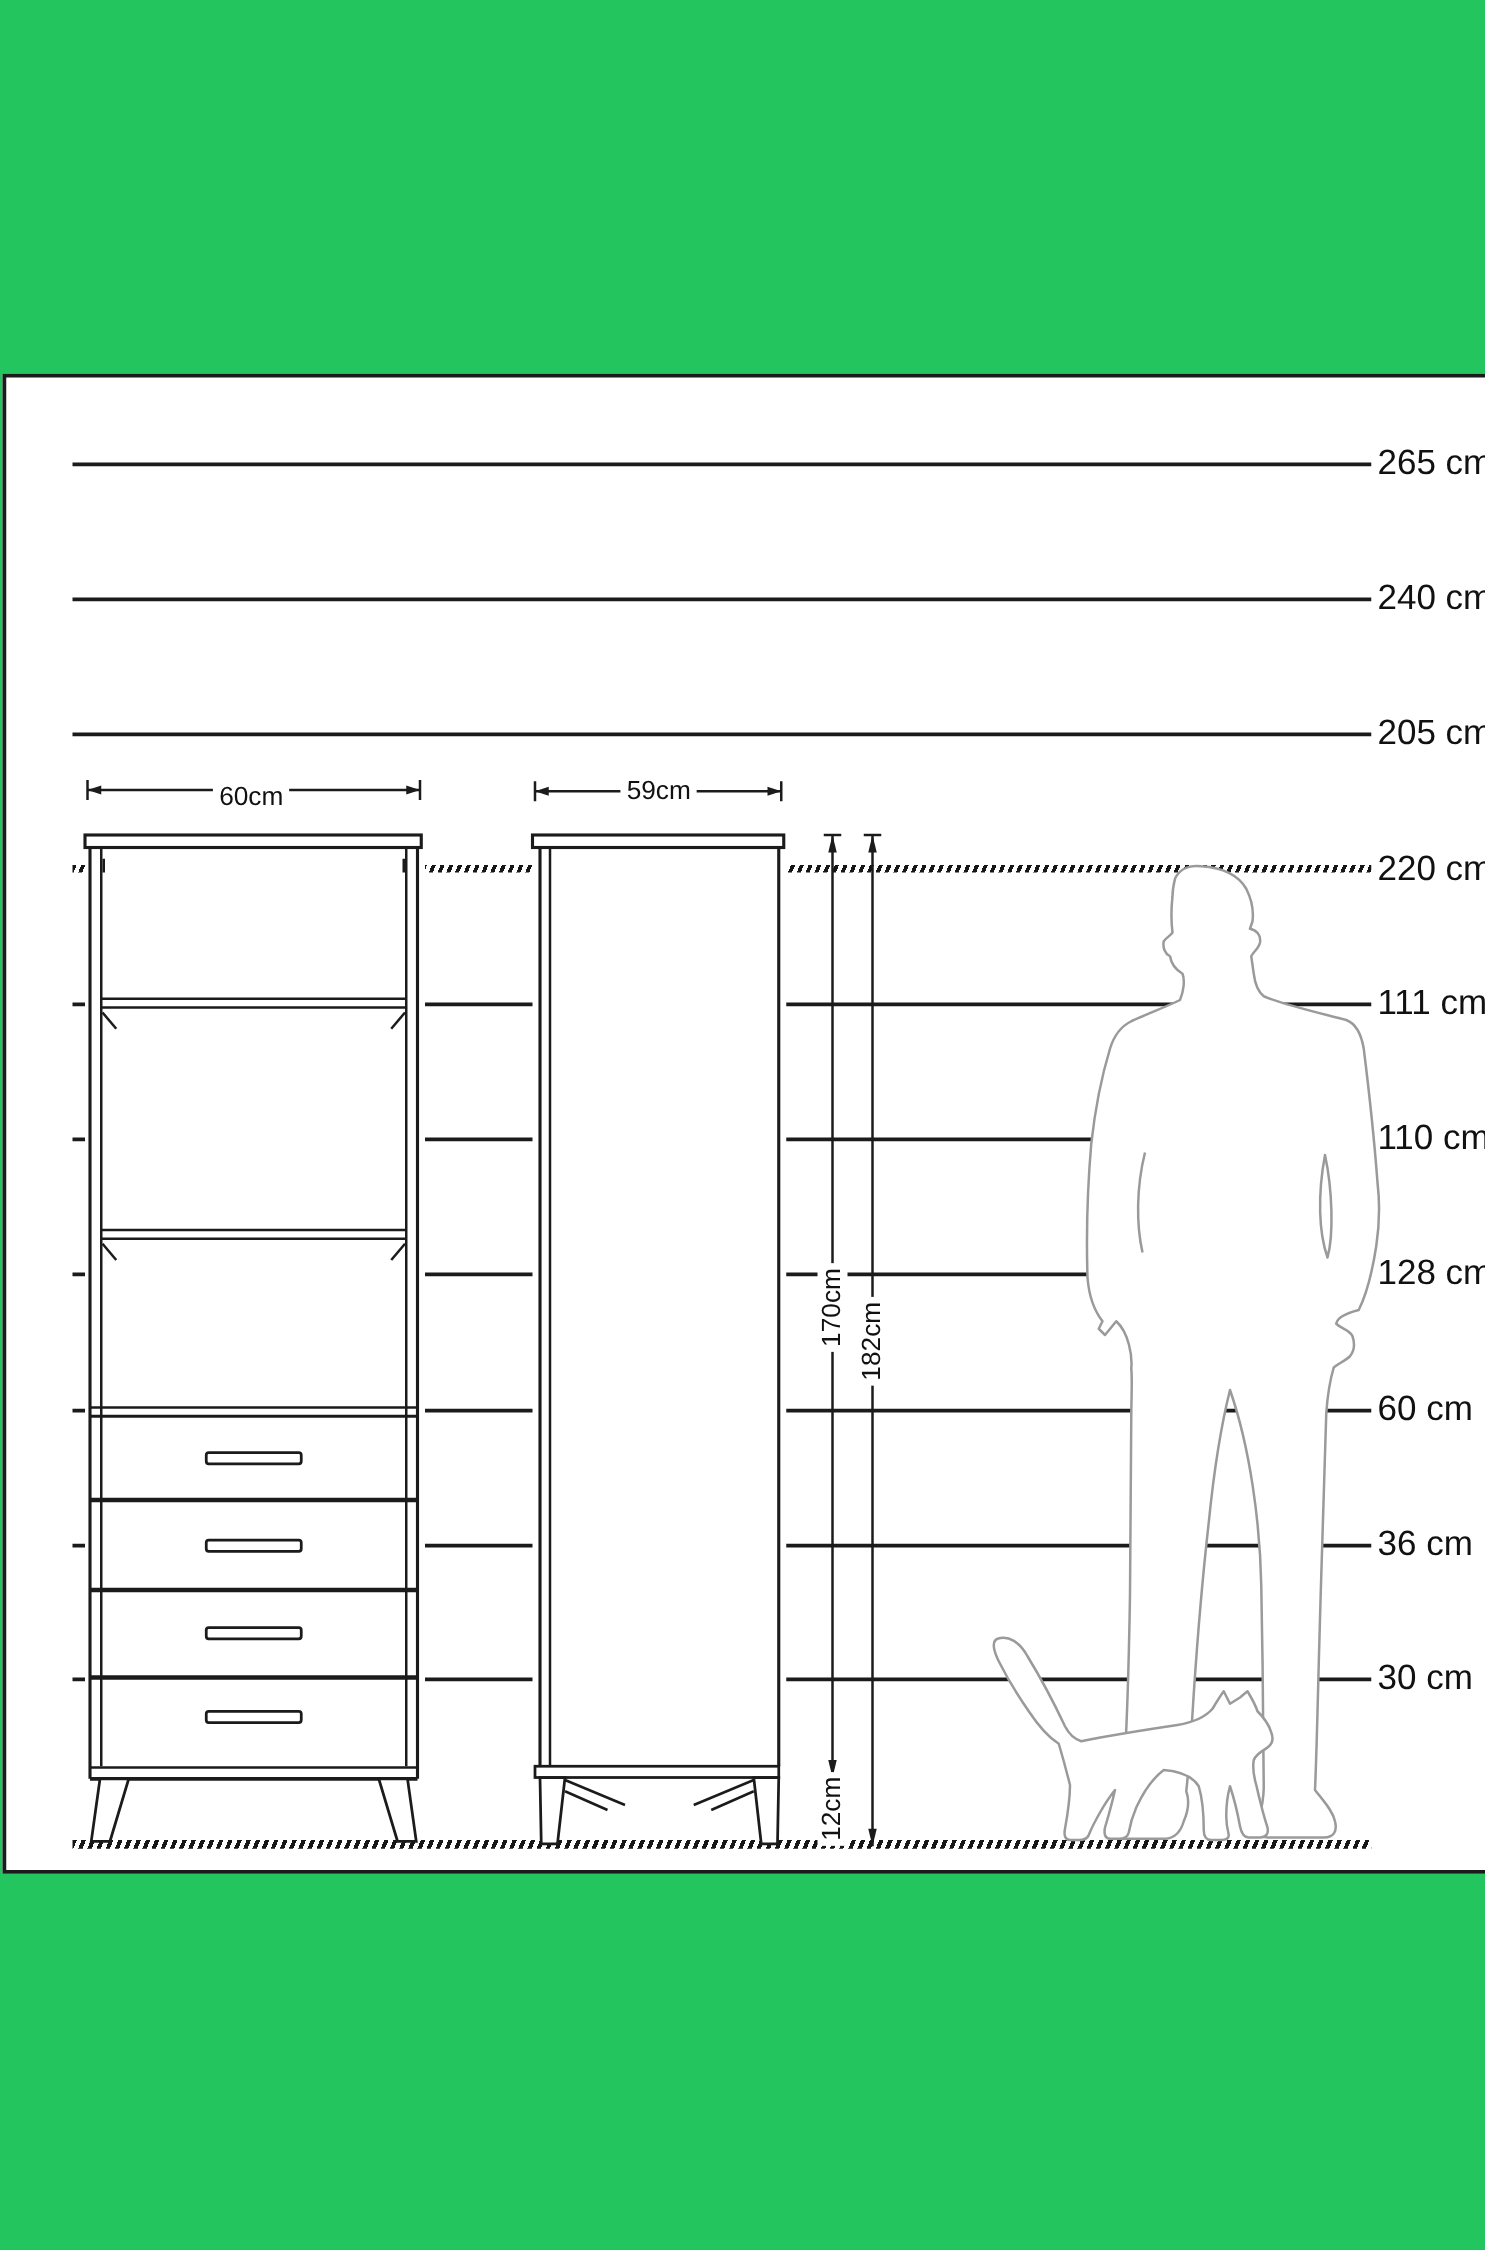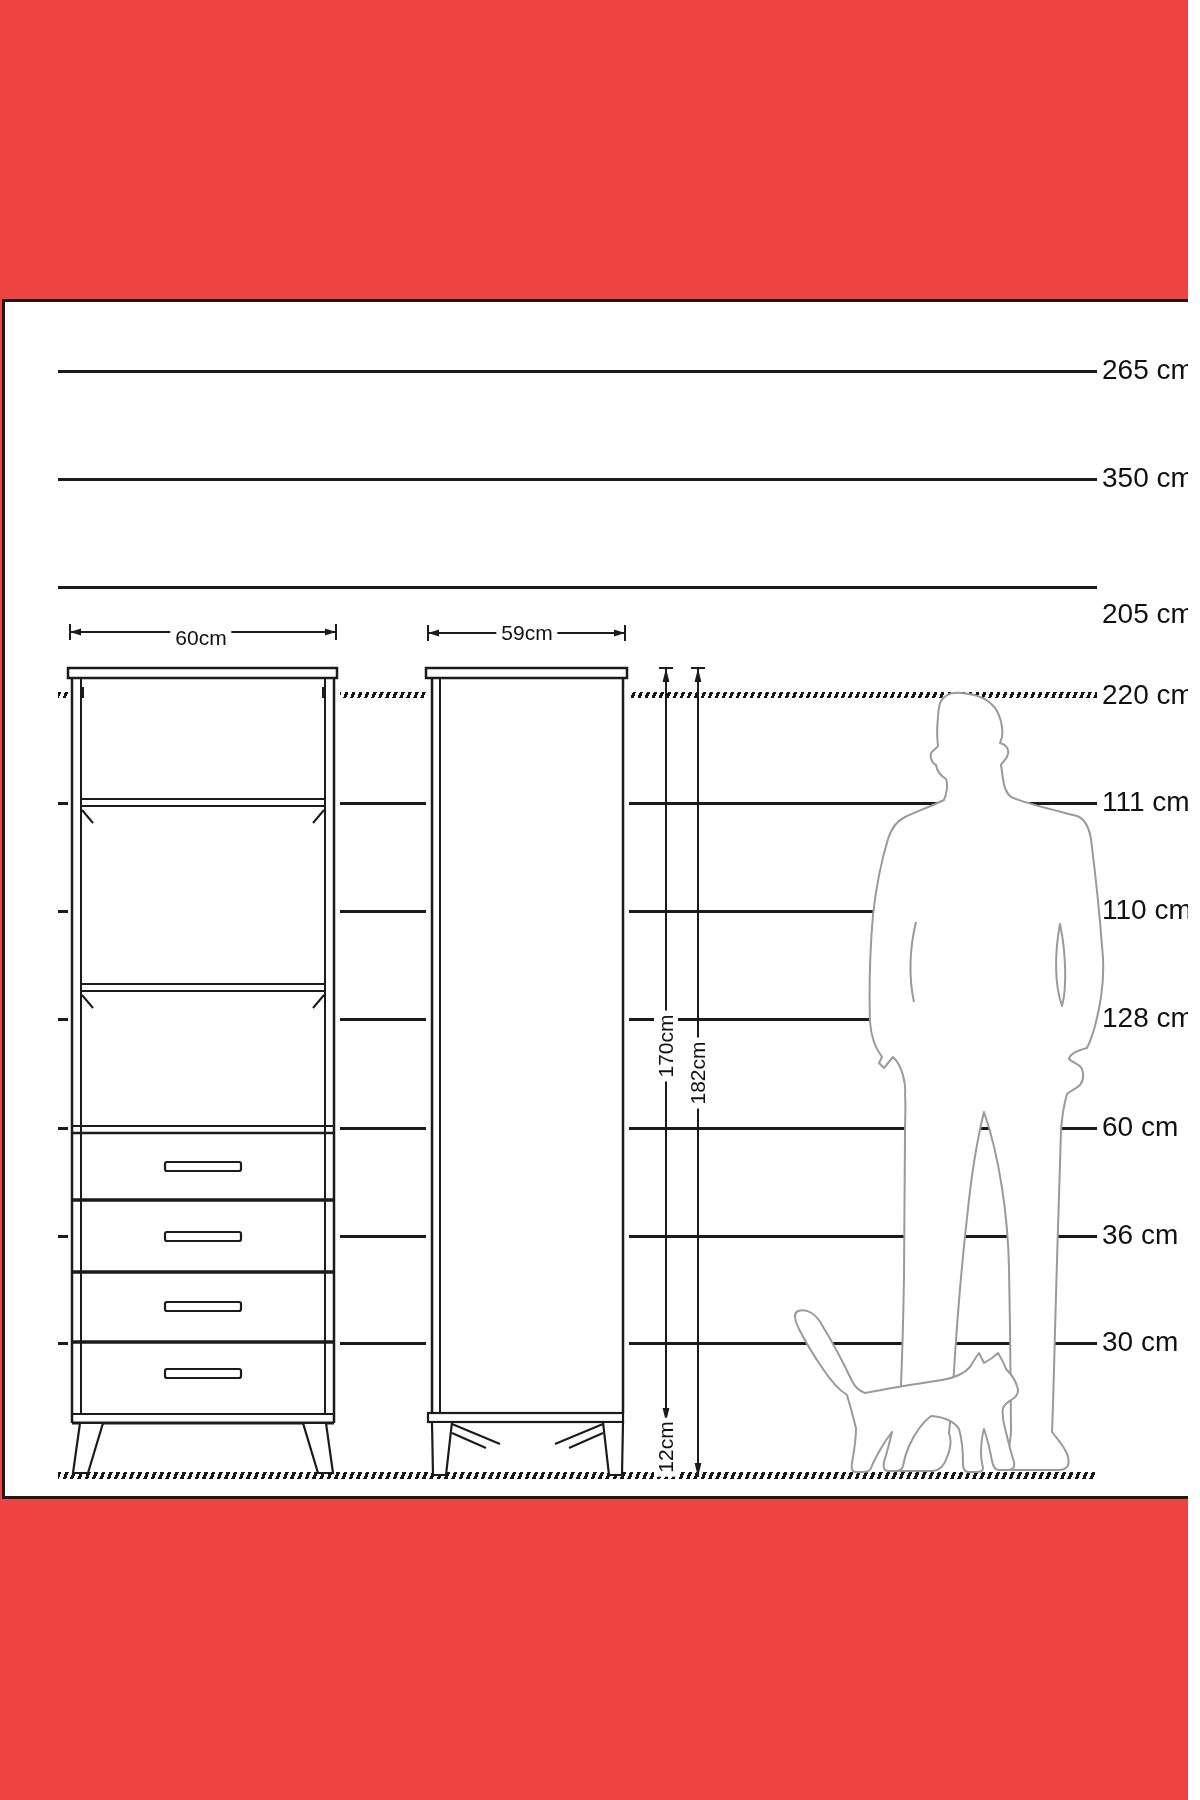--- a/index.html
+++ b/index.html
@@ -1,17 +1,17 @@
 <!DOCTYPE html>
 <html><head>
 <meta charset="utf-8">
 <style>
   html,body{margin:0;padding:0;background:#ffffff;}
   .canvas{
-    position:relative;width:1188px;height:1800px;background:#ef4444;
+    position:relative;width:1188px;height:1800px;background:#22c55e;
     font-family:"Liberation Sans", sans-serif;color:#111;overflow:hidden;
   }
   .drawing-border{
     position:absolute;left:2px;top:299px;width:1196px;height:1200px;
     border:3px solid #1b1b1b;box-sizing:border-box;background:#ffffff;
   }
   .layer{position:absolute;left:0;top:0;width:1200px;height:1800px;}
   .ref-line{
     position:absolute;left:58px;width:1039px;height:3px;background:#1b1b1b;
   }
@@ -177,22 +177,22 @@
         C 902 1470 899 1471 895 1471 L 888 1471 C 884 1471 883 1467 884 1462
         C 887 1452 890 1441 892 1432 C 888 1437 884 1443 880 1450 C 876 1457 873 1463 871 1468
         C 870 1471 867 1472 863 1472 L 856 1472 C 852 1472 851 1468 852 1463
         C 854 1452 856 1440 856 1428 C 853 1416 850 1405 847 1395
         C 839 1390 831 1381 823 1369 C 814 1356 805 1341 799 1329 C 795 1321 793 1313 798 1311 Z"></path>
     </g>
   </svg>
 
   <div class="layer">
     <div class="scale-label" style="top:353px">265 cm</div>
-    <div class="scale-label" style="top:461px">350 cm</div>
-    <div class="scale-label" style="top:597px">205 cm</div>
+    <div class="scale-label" style="top:461px">240 cm</div>
+    <div class="scale-label" style="top:569px">205 cm</div>
     <div class="scale-label" style="top:678px">220 cm</div>
     <div class="scale-label" style="top:785px">111 cm</div>
     <div class="scale-label" style="top:893px">110 cm</div>
     <div class="scale-label" style="top:1001px">128 cm</div>
     <div class="scale-label" style="top:1110px">60 cm</div>
     <div class="scale-label" style="top:1218px">36 cm</div>
     <div class="scale-label" style="top:1325px">30 cm</div>
 
     <div class="dim-label" style="left:201px;top:638px">60cm</div>
     <div class="dim-label" style="left:527px;top:633px">59cm</div>

